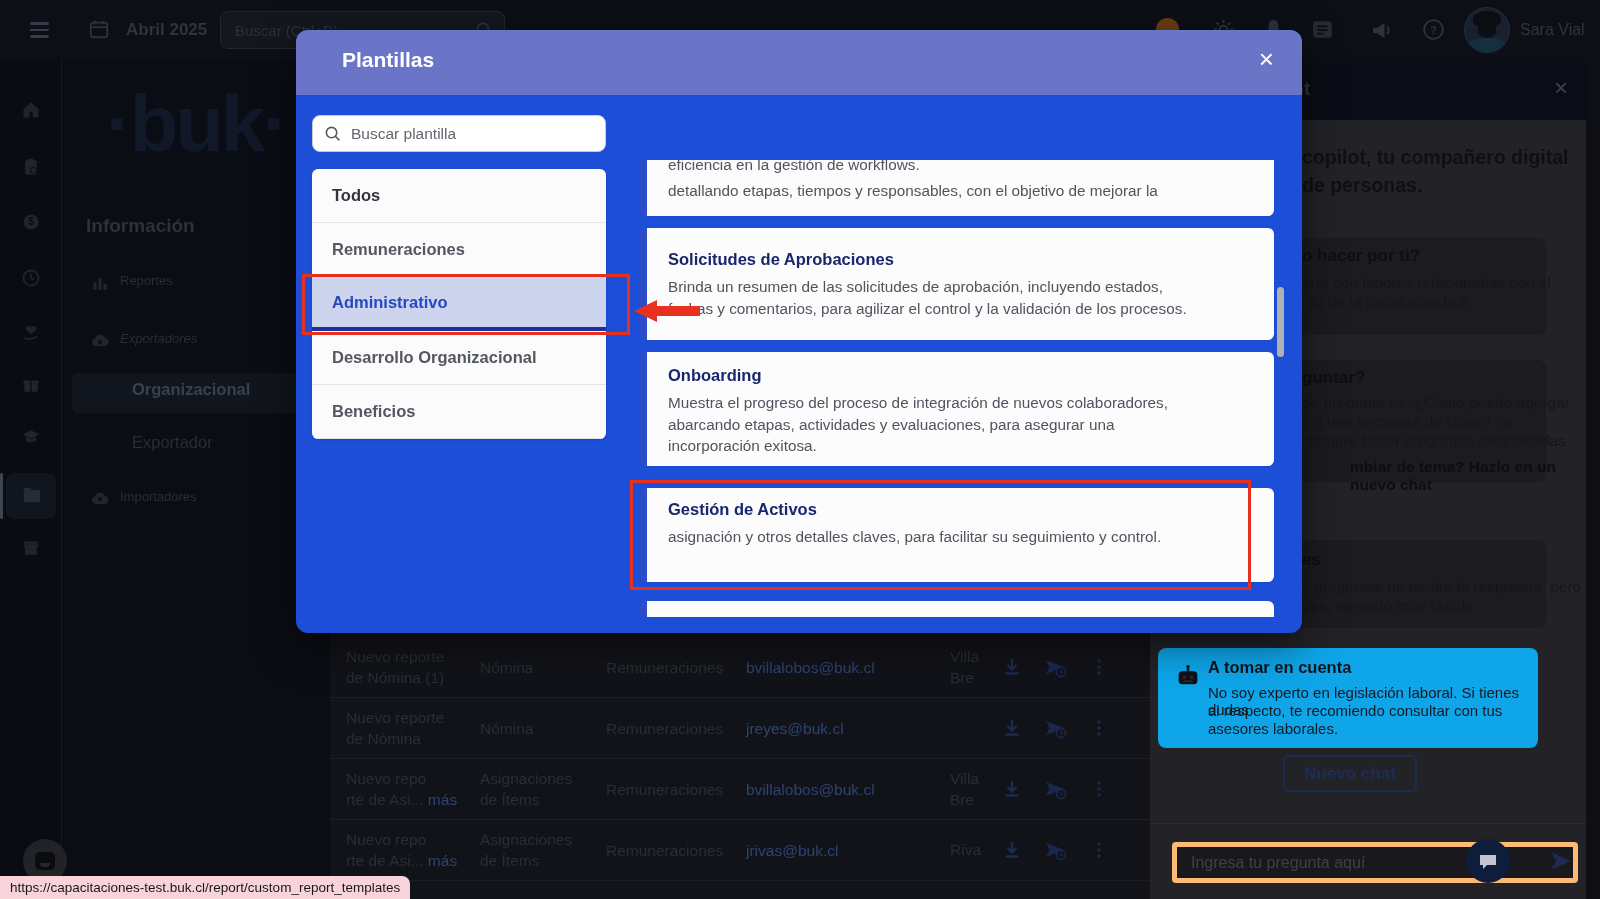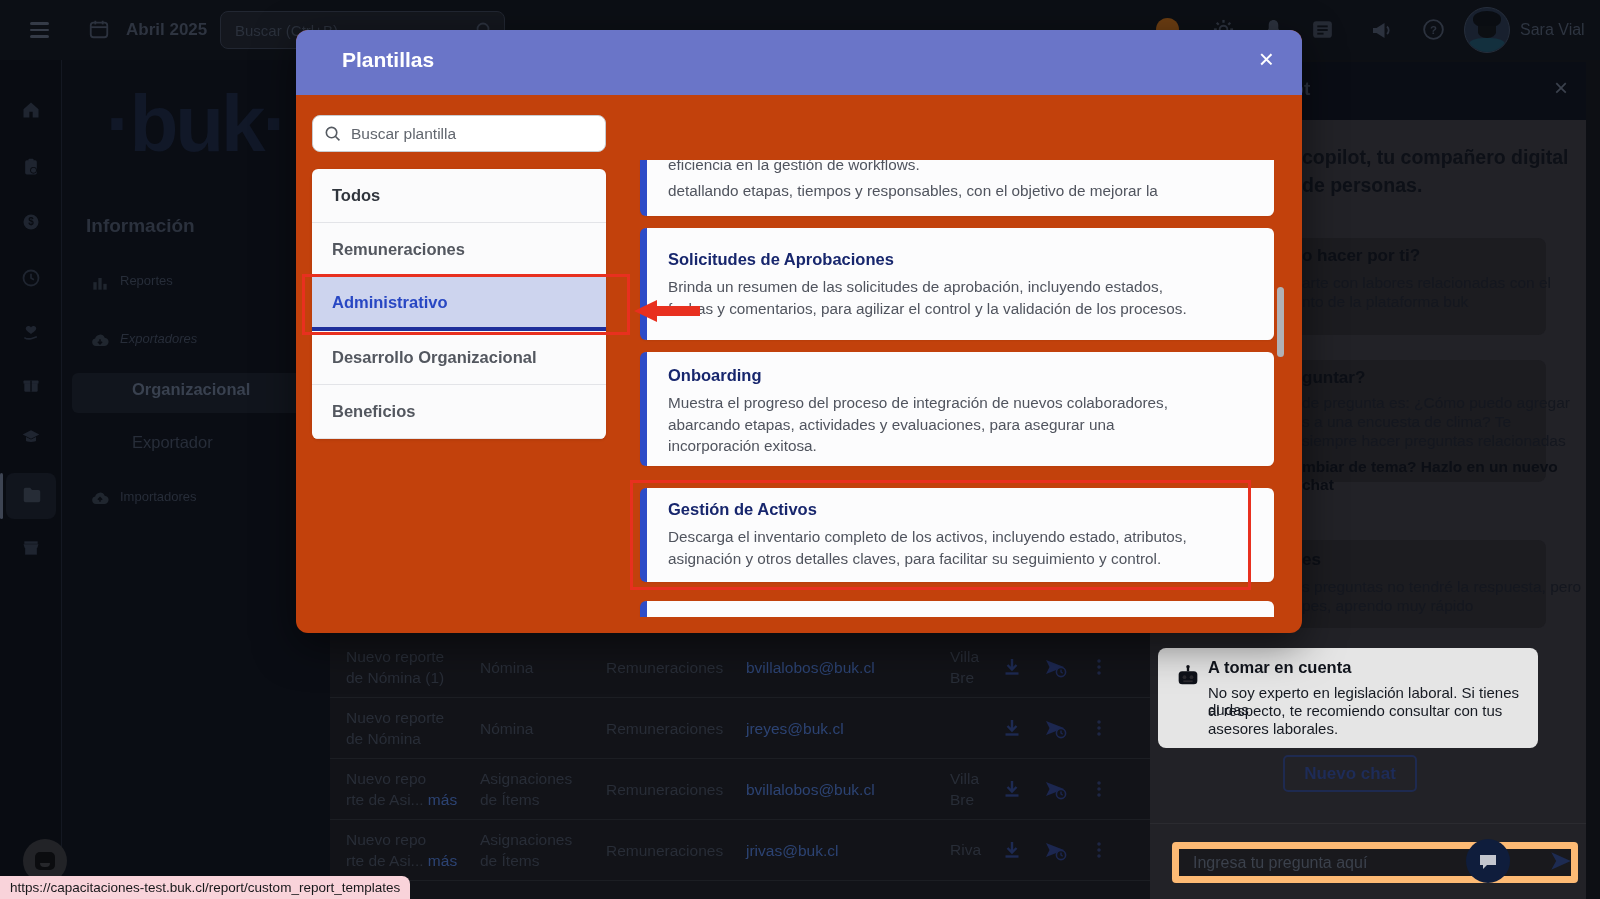--- a/index.html
+++ b/index.html
@@ -48,32 +48,32 @@
 
   .copilot { left:1150px; top:62px; width:436px; height:837px; background:#222227; }
   .cp-header { position:absolute; left:0; top:0; width:436px; height:58px; background:#0a0d15; }
   .cp-title { position:absolute; left:98px; top:16px; font-size:19px; font-weight:bold; color:#2b313d; }
   .cp-close { position:absolute; right:18px; top:12px; font-size:24px; color:#3b414d; }
   .cp-intro { position:absolute; left:152px; font-size:19.5px; font-weight:bold; color:#0d1017; }
   .cp-card { position:absolute; left:20px; width:376px; background:#1c1c20; border-radius:8px; }
   .cp-card-title { position:absolute; left:152px; font-size:17px; font-weight:bold; color:#0c0f16; }
   .cp-line { position:absolute; left:152px; font-size:15.5px; color:#14171f; }
   .cp-bold { position:absolute; left:152px; font-size:15.5px; font-weight:bold; color:#0b0e15; }
-  .cp-note { position:absolute; left:8px; top:586px; width:380px; height:100px; background:#e5e5e5; border-radius:8px; }
+  .cp-note { position:absolute; left:8px; top:586px; width:380px; height:100px; background:#0ea5e9; border-radius:8px; }
   .cp-note-title { position:absolute; left:50px; top:10px; font-size:16.5px; font-weight:bold; color:#10141c; }
   .cp-note-line { position:absolute; left:50px; font-size:15px; color:#161a22; }
   .cp-newchat { position:absolute; left:133px; top:693px; width:134px; height:37px; border:2px solid #1e2a50; border-radius:5px; color:#1e2c58; font-size:17px; font-weight:bold; text-align:center; line-height:33px; }
   .cp-divider { position:absolute; left:0; top:761px; width:436px; height:1px; background:#2b2b30; }
-  .cp-input { position:absolute; left:22px; top:780px; width:406px; height:41px; background:#19191d; border:7px solid #fdba74; border-radius:4px; font-size:16px; color:#f9a8d4; padding-left:14px; outline:none; }
+  .cp-input { position:absolute; left:22px; top:780px; width:406px; height:41px; background:#19191d; border:5px solid #fdba74; border-radius:4px; font-size:16px; color:#f9a8d4; padding-left:14px; outline:none; }
   .cp-input::placeholder { color:#3b414c; opacity:1; }
   .cp-bubble-btn { position:absolute; left:316px; top:777px; width:44px; height:44px; border-radius:50%; background:#0f1d3c; }
   .cp-send { position:absolute; left:398px; top:786px; color:#1d2b52; }
 
   
-  .modal { left:296px; top:30px; width:1006px; height:603px; background:#c2410c; border-radius:12px; box-shadow:0 12px 40px rgba(0,0,0,.5); z-index:10; overflow:hidden; }
+  .modal { left:296px; top:30px; width:1006px; height:603px; background:#1d4ed8; border-radius:12px; box-shadow:0 12px 40px rgba(0,0,0,.5); z-index:10; overflow:hidden; }
   .m-header { position:absolute; left:0; top:0; width:1006px; height:65px; background:#6a75c8; }
   .m-title { position:absolute; left:46px; top:18px; font-size:21px; font-weight:bold; color:#ffffff; }
   .m-close { position:absolute; right:28px; top:14px; font-size:26px; color:#ffffff; cursor:pointer; }
   .m-search { position:absolute; left:16px; top:85px; width:294px; height:37px; background:#ffffff; border:1px solid #c9cbcf; border-radius:8px; }
   .m-search input { position:absolute; left:38px; top:0; width:245px; height:35px; border:none; outline:none; background:transparent; font-size:15.5px; color:#33373d; }
   .m-search input::placeholder { color:#61666e; opacity:1; }
   .m-search .mag { position:absolute; left:10px; top:8px; color:#555a61; }
   .m-cats { position:absolute; left:16px; top:139px; width:294px; border-radius:6px; overflow:hidden; box-shadow:0 1px 3px rgba(0,0,0,.10); }
   .m-cat { width:294px; height:54px; background:#fbfbfc; border-bottom:1px solid #e3e4e8; font-size:16.5px; font-weight:600; color:#53575f; line-height:53px; padding-left:20px; cursor:pointer; }
   .m-cat.first { color:#30353d; }
@@ -459,21 +459,21 @@
     <div class="cp-card" style="top:176px;height:97px;"></div>
     <div class="cp-card-title" style="top:184px;">o hacer por ti?</div>
     <div class="cp-line" style="top:212px;">arte con labores relacionadas con el</div>
     <div class="cp-line" style="top:231px;">nto de la plataforma buk</div>
 
     <div class="cp-card" style="top:298px;height:122px;"></div>
     <div class="cp-card-title" style="top:306px;">guntar?</div>
     <div class="cp-line" style="top:332px;">de pregunta es: ¿Cómo puedo agregar</div>
     <div class="cp-line" style="top:351px;">s a una encuesta de clima? Te</div>
     <div class="cp-line" style="top:370px;">siempre hacer preguntas relacionadas</div>
-    <div class="cp-bold" style="top:396px;">mbiar de tema? Hazlo en un nuevo chat</div>
+    <div class="cp-bold" style="top:396px;margin-left:48px;">mbiar de tema? Hazlo en un nuevo chat</div>
 
     <div class="cp-card" style="top:478px;height:88px;"></div>
     <div class="cp-card-title" style="top:488px;">es</div>
     <div class="cp-line" style="top:516px;">s preguntas no tendré la respuesta, pero</div>
     <div class="cp-line" style="top:535px;">pes, aprendo muy rápido</div>
 
     <div class="cp-note">
       <div class="abs" style="left:16px;top:14px;color:#0e1118;">
         <svg width="28" height="28" viewBox="0 0 24 24">
             <rect x="4" y="8" width="16" height="11" rx="3" fill="currentColor"></rect>
@@ -539,21 +539,20 @@
         <div class="m-card-line">fechas y comentarios, para agilizar el control y la validación de los procesos.</div>
       </div>
       <div class="m-card" style="top:192px;height:114px;padding-top:14px;">
         <div class="m-card-title">Onboarding</div>
         <div class="m-card-line">Muestra el progreso del proceso de integración de nuevos colaboradores,</div>
         <div class="m-card-line">abarcando etapas, actividades y evaluaciones, para asegurar una</div>
         <div class="m-card-line">incorporación exitosa.</div>
       </div>
       <div class="m-card" style="top:328px;height:94px;padding-top:12px;">
         <div class="m-card-title">Gestión de Activos</div>
-        <div class="m-card-line">Descarga el inventario completo de los activos, incluyendo estado, atributos,</div>
         <div class="m-card-line">asignación y otros detalles claves, para facilitar su seguimiento y control.</div>
       </div>
       <div class="m-card" style="top:441px;height:60px;"></div>
     </div>
     <div class="m-scroll"></div>
   </div>
 
   <div class="anno" style="left:302px;top:274px;width:328px;height:61px;"></div>
   <div class="anno" style="left:630px;top:480px;width:621px;height:110px;"></div>
   <div class="arrow-head"></div>

